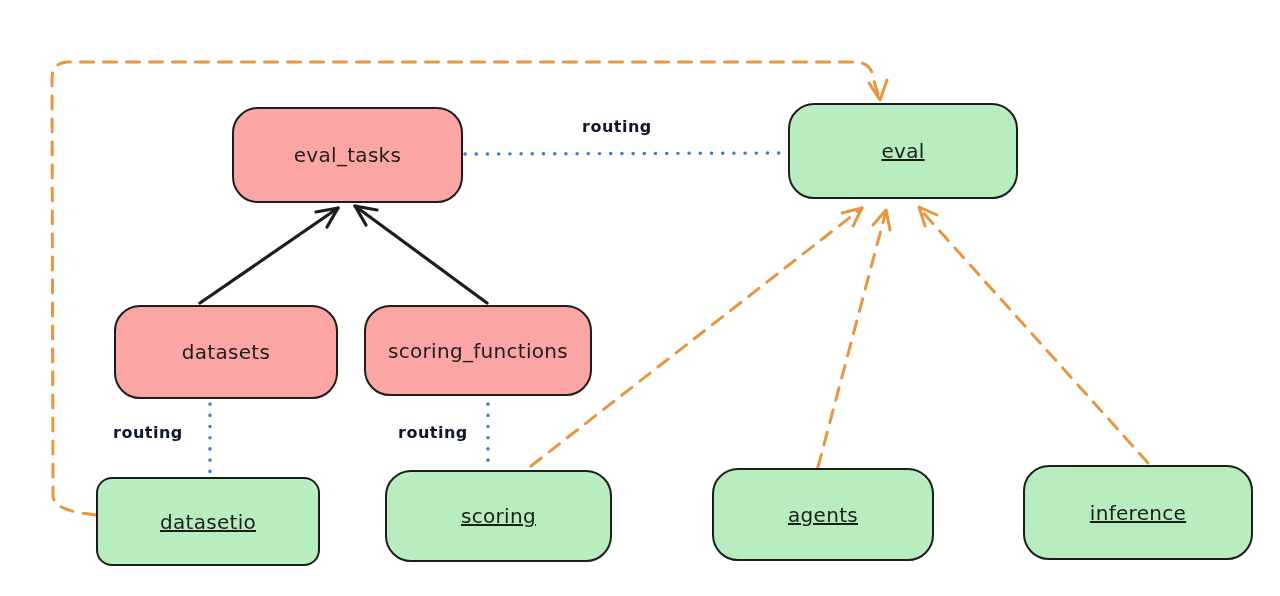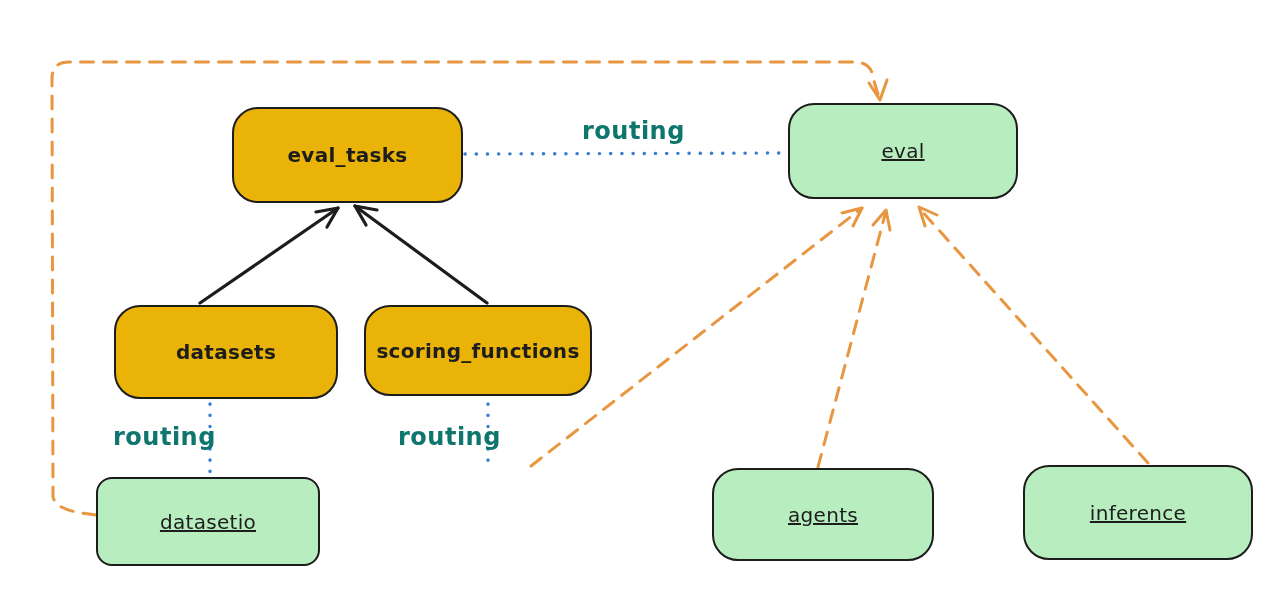--- a/index.html
+++ b/index.html
@@ -52,36 +52,36 @@
     border: 2.6px solid #1d1d1d;
     border-radius: 26px;
     display: flex;
     align-items: center;
     justify-content: center;
     font-size: 20px;
     color: #1d1d1d;
     letter-spacing: 0.3px;
     box-sizing: border-box;
   }
-  .api       { background: #eab308; font-weight: bold; }
+  .api       { background: #fca5a5; }
   .provider  { background: #b7edbf; text-decoration: underline; }
 
   .n-eval_tasks        { left: 232px; top: 107px; width: 231px; height: 96px; }
   .n-eval              { left: 788px; top: 103px; width: 230px; height: 96px; }
   .n-datasets          { left:  96px; top: 305px; width: 224px; height: 94px; margin-left: 18px; }
   .n-scoring_functions { left: 364px; top: 305px; width: 228px; height: 91px; }
   .n-datasetio         { left:  96px; top: 477px; width: 224px; height: 89px; border-radius: 16px; }
   .n-scoring           { left: 385px; top: 470px; width: 227px; height: 92px; }
   .n-agents            { left: 712px; top: 468px; width: 222px; height: 93px; }
   .n-inference         { left: 1023px; top: 465px; width: 230px; height: 95px; }
 
   .routing-label {
     position: absolute;
-    color: #0f766e;
-    font-size: 24px;
+    color: #0f172a;
+    font-size: 16px;
     font-weight: 600;
     letter-spacing: 0.5px;
   }
   .rl-top    { left: 582px; top: 117px; }
   .rl-left   { left: 113px; top: 423px; }
   .rl-middle { left: 398px; top: 423px; }
 </style>
 </head>
 <body>
 
@@ -145,20 +145,23 @@
   </div>
 
   <div class="node api n-scoring_functions">
     <span>scoring_functions</span>
   </div>
 
   <div class="node provider n-datasetio">
     <span>datasetio</span>
   </div>
 
+  <div class="node provider n-scoring">
+    <span>scoring</span>
+  </div>
 
   <div class="node provider n-agents">
     <span>agents</span>
   </div>
 
   <div class="node provider n-inference">
     <span>inference</span>
   </div>
 
   <div class="routing-label rl-top">routing</div>

